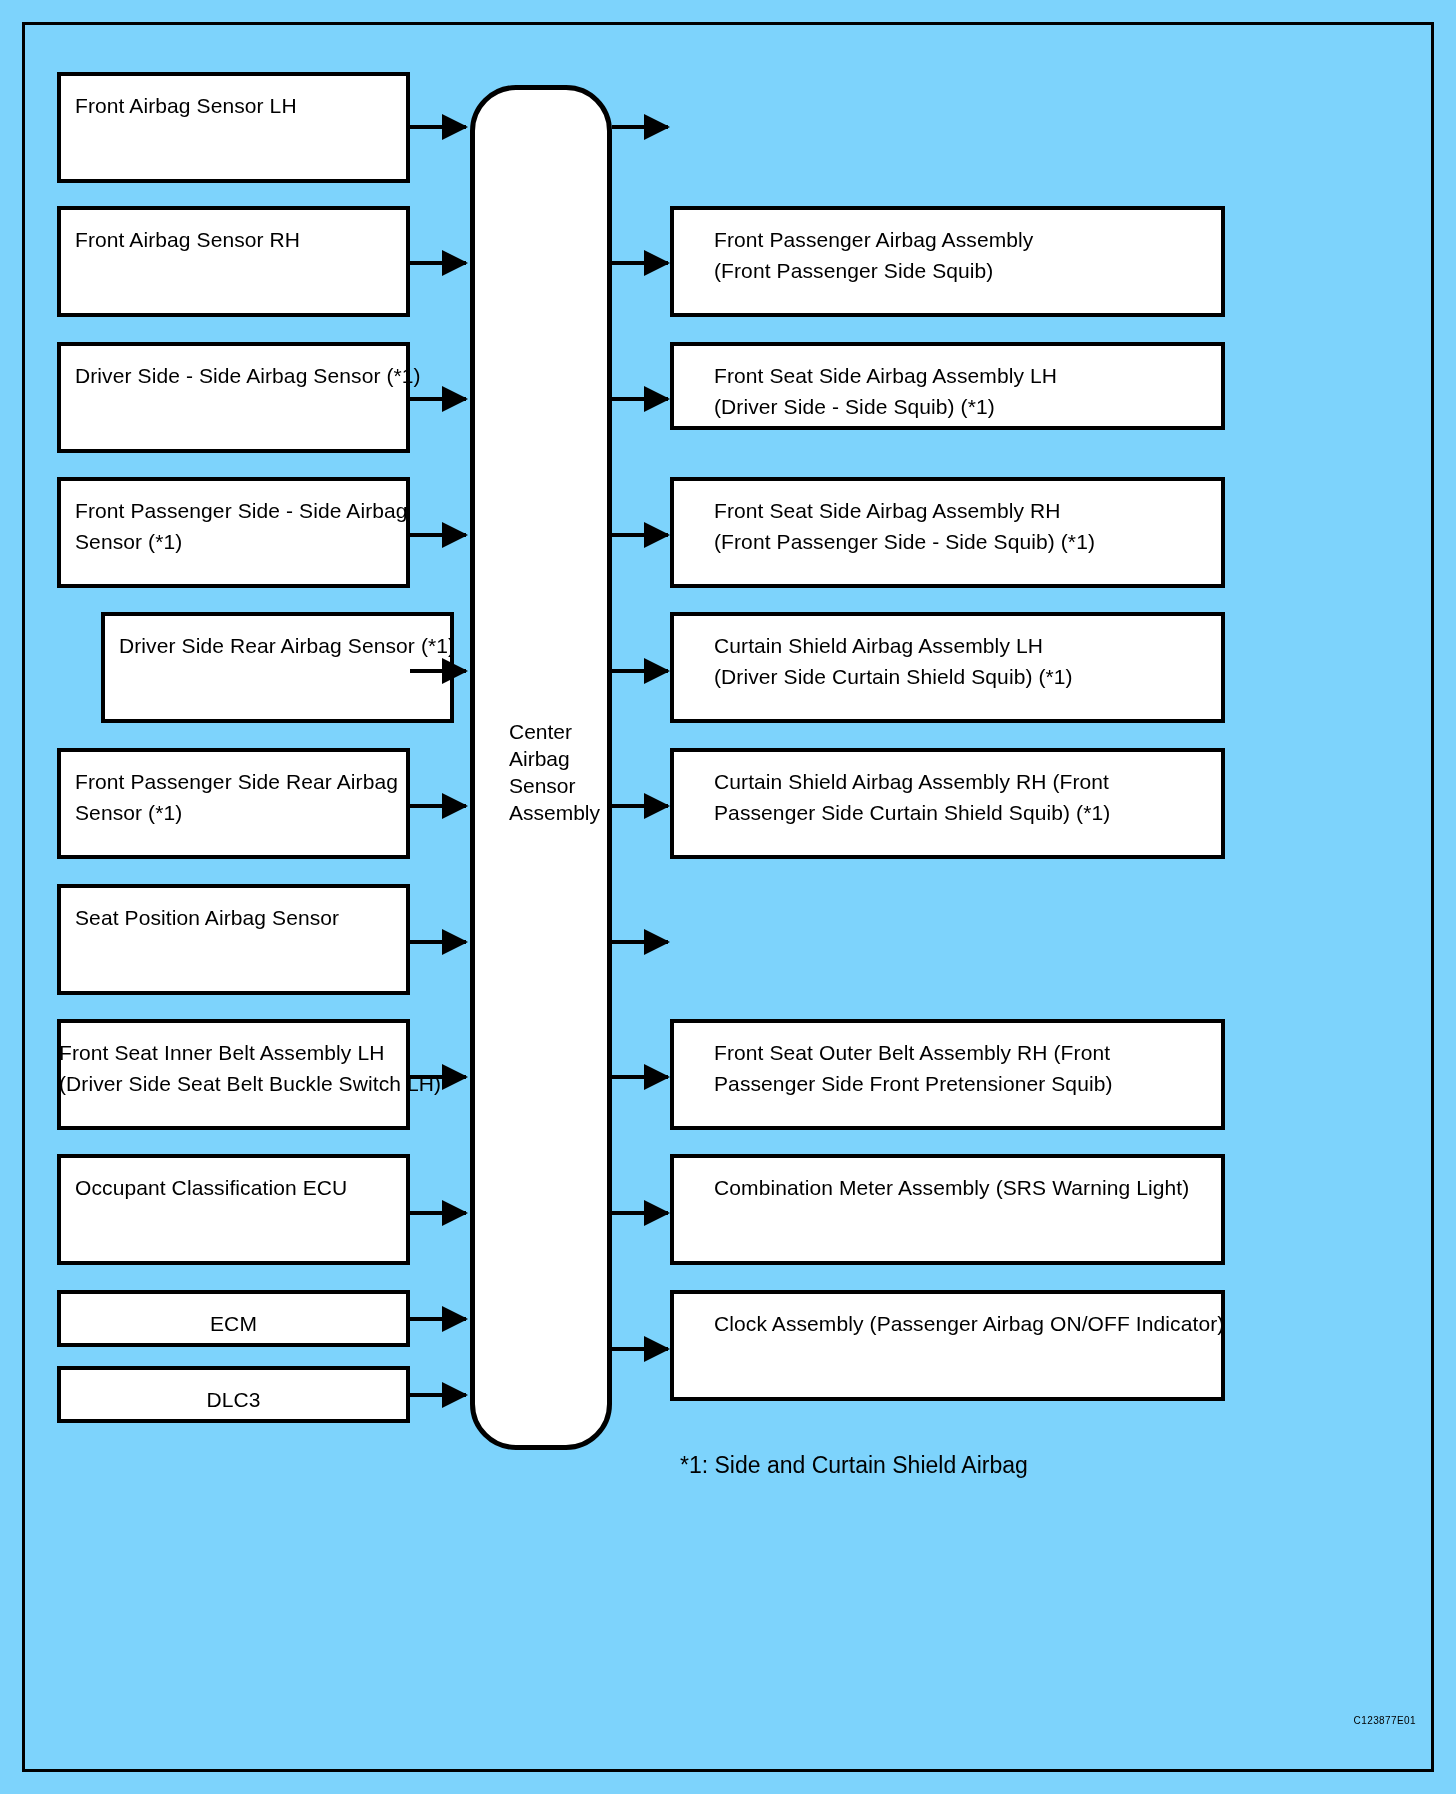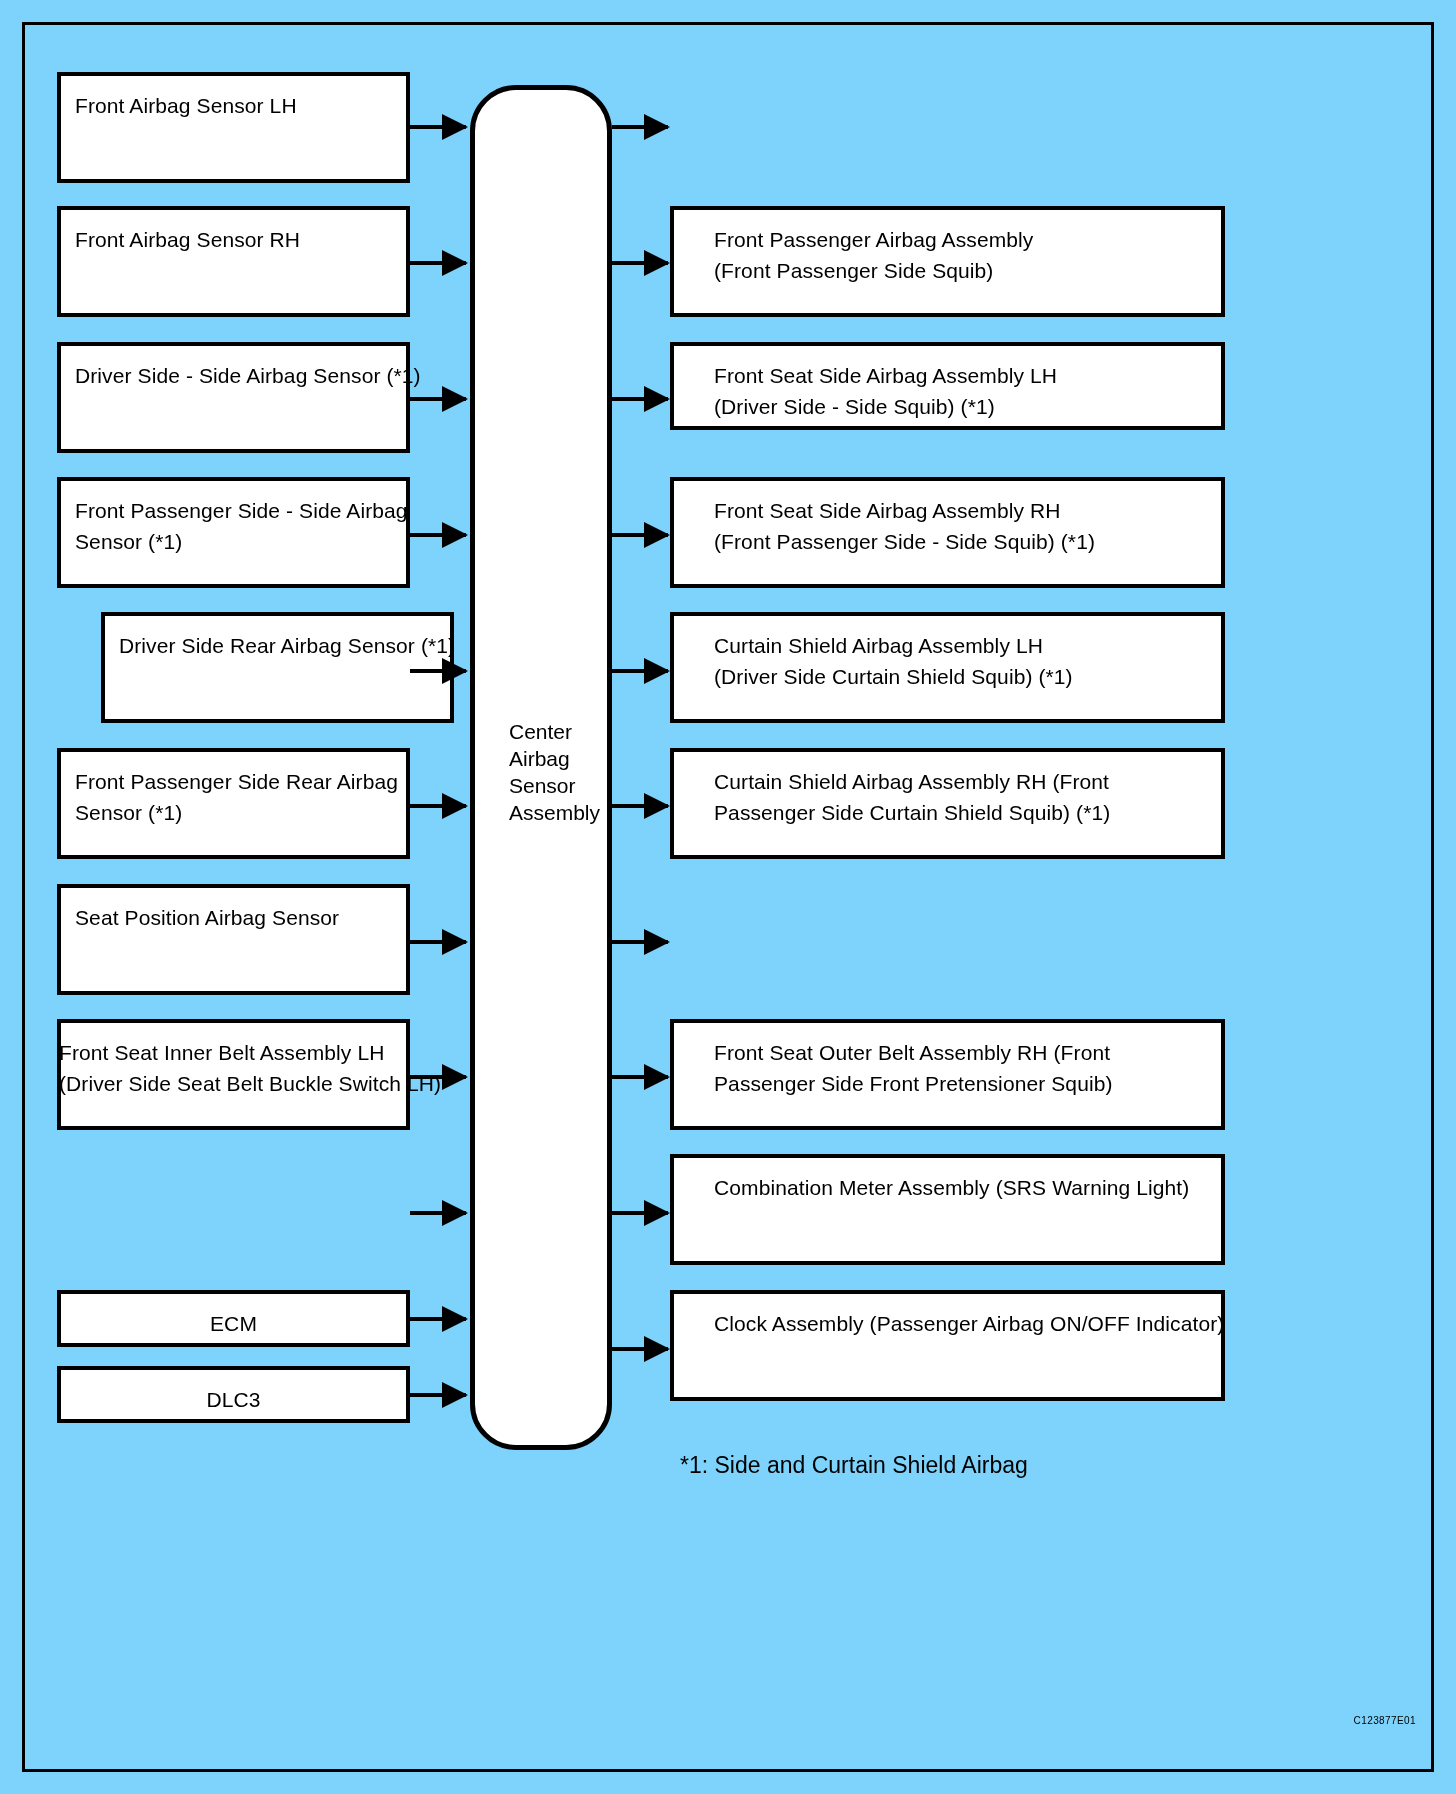--- a/index.html
+++ b/index.html
@@ -146,20 +146,23 @@
 
   <div class="box" style="left:57px; top:884px; width:353px; height:111px;">
     <div class="txt">Seat Position Airbag Sensor</div>
   </div>
 
   <div class="box overflow-txt" style="left:57px; top:1019px; width:353px; height:111px;">
     <div class="txt">Front Seat Inner Belt Assembly LH
 (Driver Side Seat Belt Buckle Switch LH)</div>
   </div>
 
+  <div class="box" style="left:57px; top:1154px; width:353px; height:111px;">
+    <div class="txt">Occupant Classification ECU</div>
+  </div>
 
   <div class="box center-txt" style="left:57px; top:1290px; width:353px; height:57px;">
     <div class="txt">ECM</div>
   </div>
 
   <div class="box center-txt" style="left:57px; top:1366px; width:353px; height:57px;">
     <div class="txt">DLC3</div>
   </div>
 
   <div class="arrow" style="left:410px; top:125px; width:56px;"></div>

